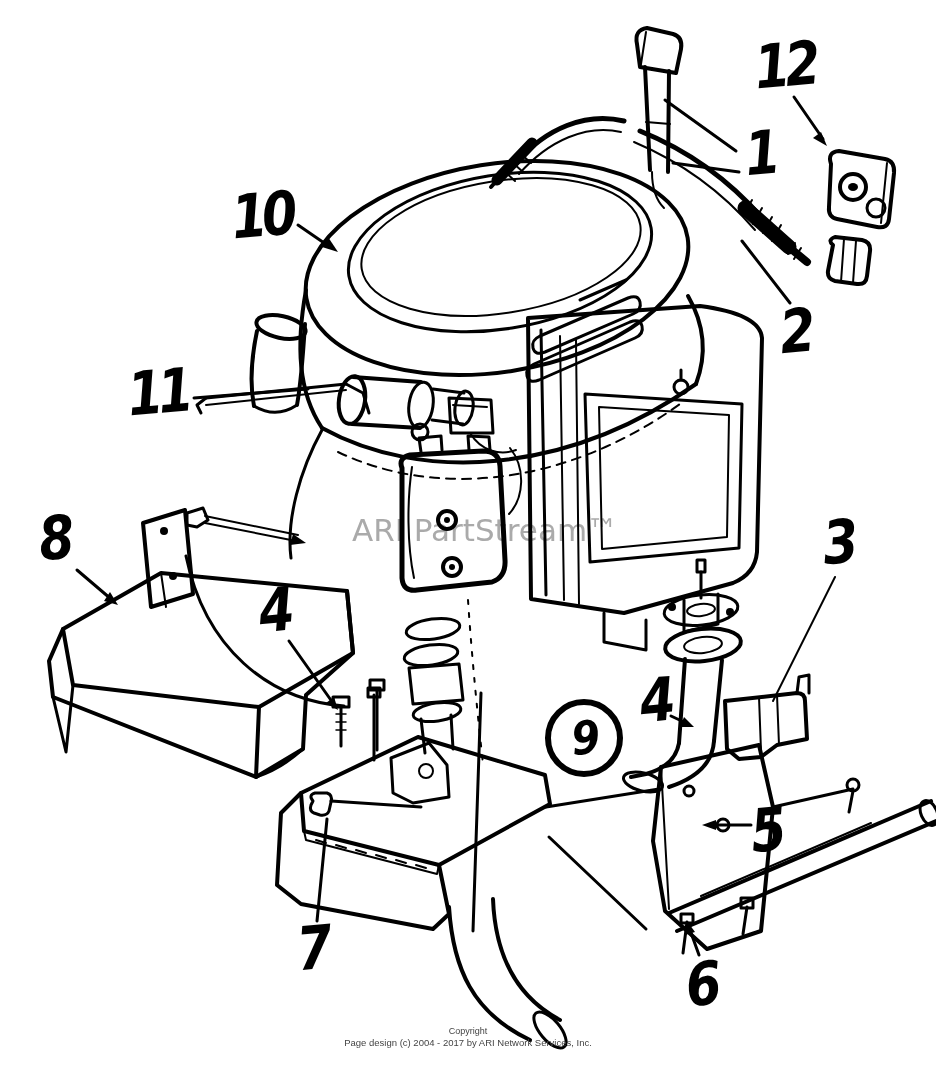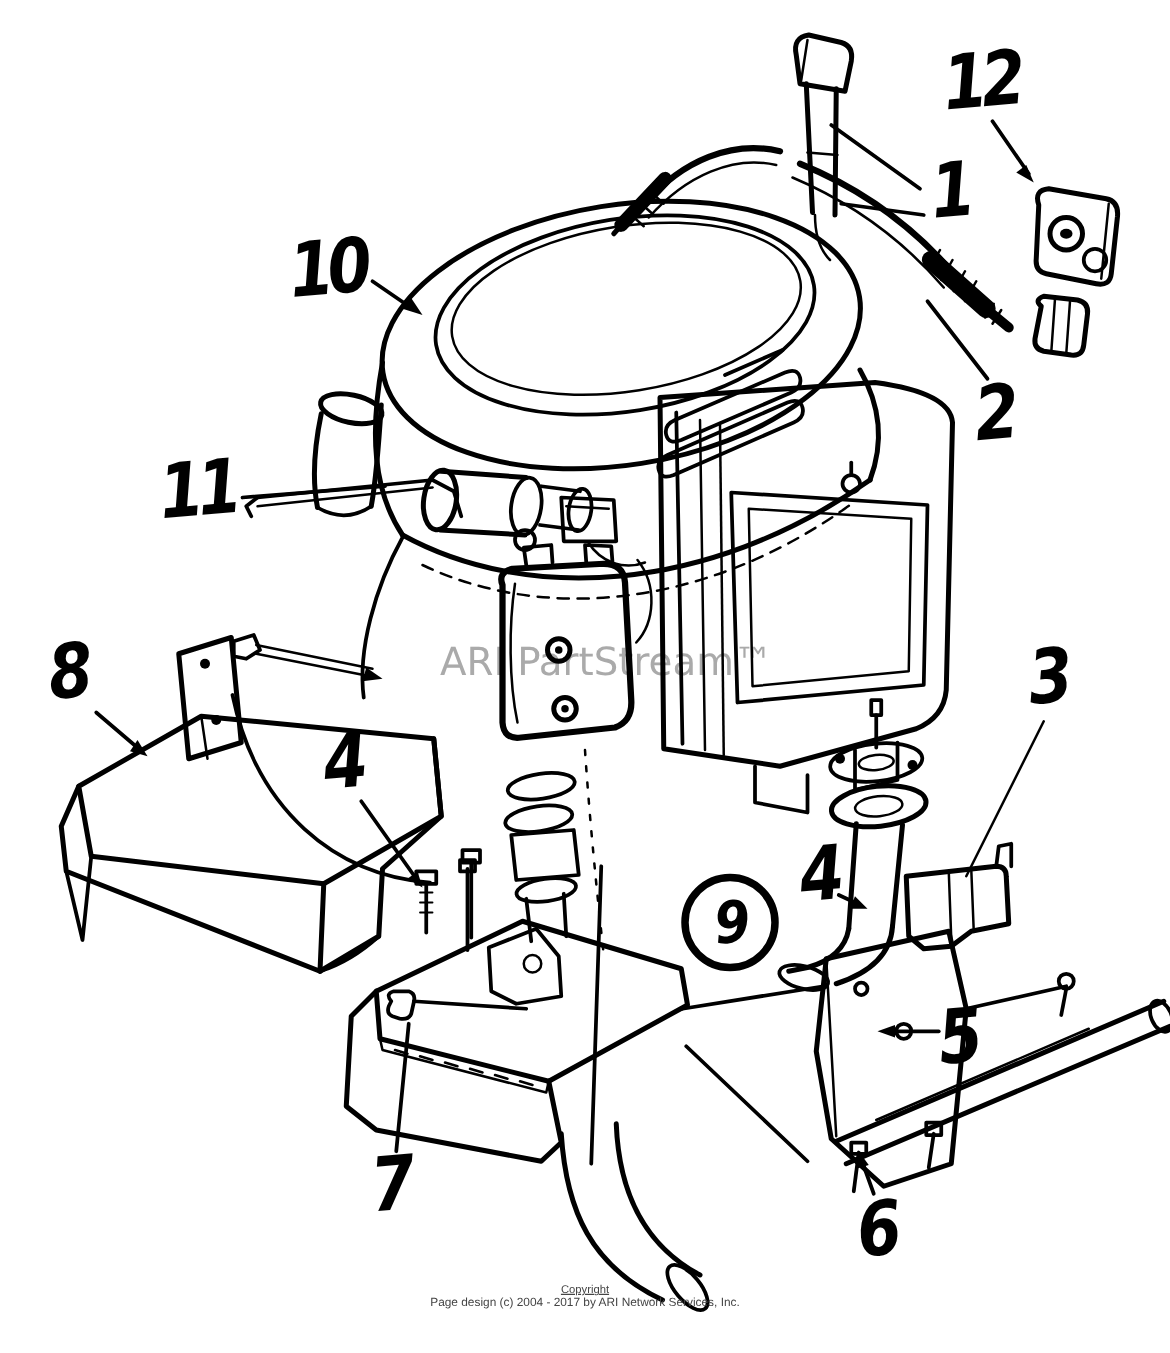--- a/index.html
+++ b/index.html
@@ -20,21 +20,21 @@
            display:flex;align-items:center;justify-content:center;
            transform:translate(-50%,-50%);z-index:5;background:transparent;}
   .callout-circle span{font:italic 700 46px "DejaVu Sans",sans-serif;color:#000;
            transform:rotate(-5deg) scaleX(0.9);letter-spacing:-4px;}
   
   .watermark{position:absolute;left:352px;top:512px;
            font:400 31px "DejaVu Sans",sans-serif;color:#aaaaaa;letter-spacing:0;
            z-index:1;white-space:nowrap;}
   
   .footer{position:absolute;left:0;right:0;top:1026px;text-align:center;color:#444;z-index:5;}
-  .footer .l1{font:400 9px "Liberation Sans",sans-serif;display:block;line-height:11px;text-decoration:underline;}
+  .footer .l1{font:400 9px "Liberation Sans",sans-serif;display:block;line-height:11px;}
   .footer .l2{font:400 9.5px "Liberation Sans",sans-serif;display:block;line-height:11px;}
 </style>
 </head>
 <body>
 
 <div id="stage">
 
   <div class="watermark">ARI PartStream™</div>
 
   <svg width="936" height="1082" viewBox="0 0 936 1082" style="z-index:2;">

